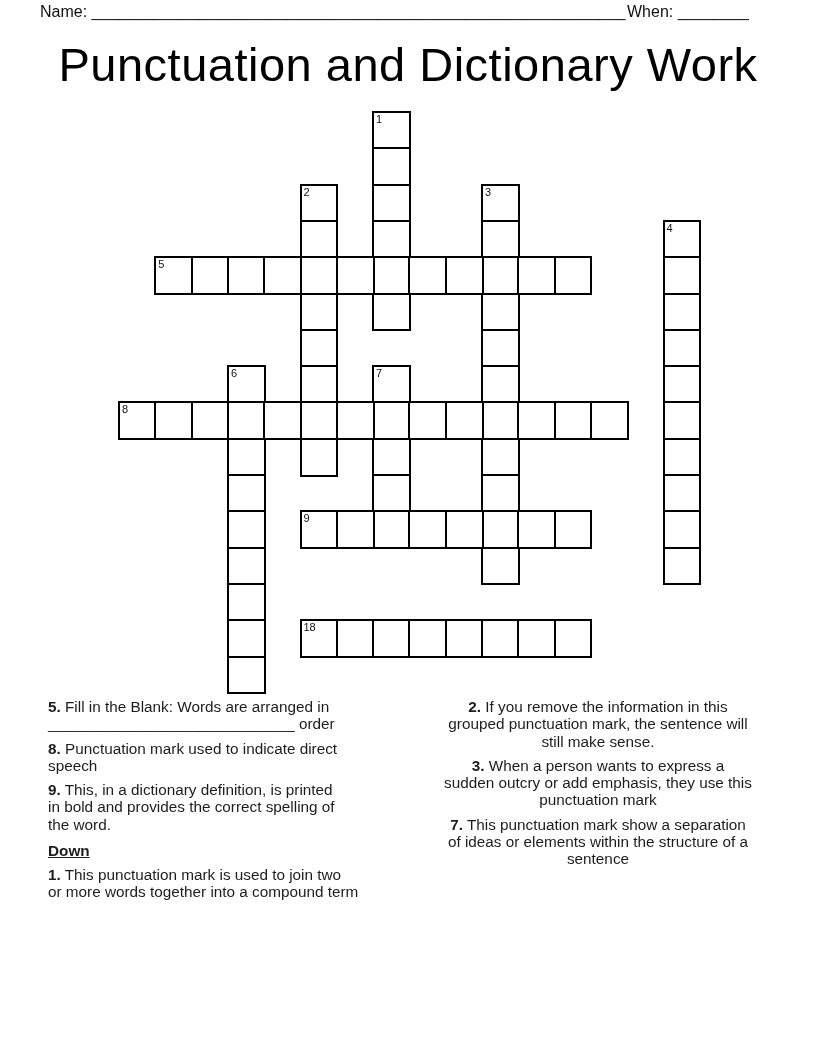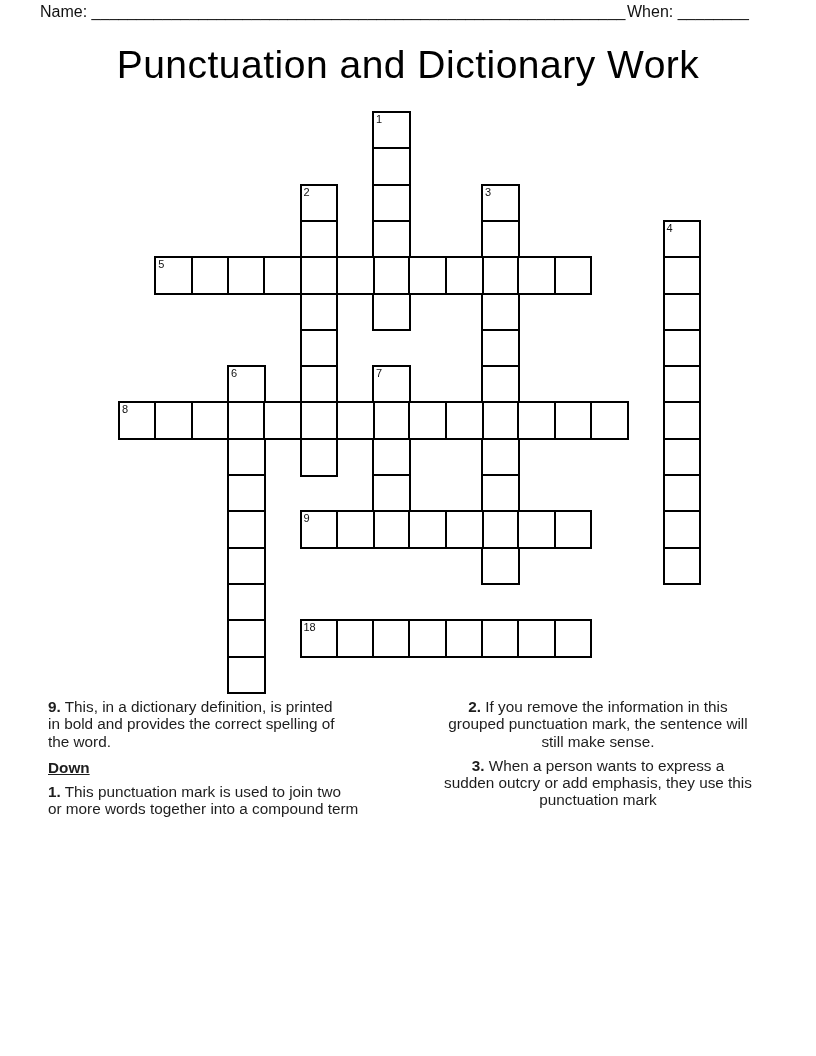--- a/index.html
+++ b/index.html
@@ -15,21 +15,21 @@
 
   
   .hdr-name { position: absolute; left: 40px; top: 2px; font-size: 16px; line-height: 20px; color: #111; white-space: nowrap; }
   .hdr-date { position: absolute; left: 627px; top: 2px; font-size: 16px; line-height: 20px; color: #111; white-space: nowrap; }
   .hdr-line { letter-spacing: 0; color: #111; }
 
   
   .title {
     position: absolute; left: 0; top: 42px; width: 816px;
     text-align: center;
-    font-size: 39px; line-height: 46px;
+    font-size: 47px; line-height: 46px;
     letter-spacing: 0.5px;
     color: #000;
     font-weight: 400;
   }
 
   
   .grid { position: absolute; left: 118px; top: 111px; width: 584px; height: 584px; }
   .cell {
     position: absolute;
     width: 38.9px; height: 38.9px;
@@ -173,29 +173,36 @@
       <div class="cell" style="left: 217.8px; top: 508.2px;"></div>
       <div class="cell" style="left: 254.1px; top: 508.2px;"></div>
       <div class="cell" style="left: 290.4px; top: 508.2px;"></div>
       <div class="cell" style="left: 326.7px; top: 508.2px;"></div>
       <div class="cell" style="left: 363px; top: 508.2px;"></div>
       <div class="cell" style="left: 399.3px; top: 508.2px;"></div>
       <div class="cell" style="left: 435.6px; top: 508.2px;"></div>
     </div>
 
   <div class="clues-col left">
+      <p class="clue"><b class="clue-num">5.</b> Fill in the Blank: Words are arranged in
+_____________________________ order</p>
+      <p class="clue"><b class="clue-num">8.</b> Punctuation mark used to indicate direct
+speech</p>
       <p class="clue"><b class="clue-num">9.</b> This, in a dictionary definition, is printed
 in bold and provides the correct spelling of
 the word.</p>
       <div class="clue-head">Down</div>
       <p class="clue"><b class="clue-num">1.</b> This punctuation mark is used to join two
 or more words together into a compound term</p>
     </div>
   <div class="clues-col right">
       <p class="clue"><b class="clue-num">2.</b> If you remove the information in this
 grouped punctuation mark, the sentence will
 still make sense.</p>
       <p class="clue"><b class="clue-num">3.</b> When a person wants to express a
 sudden outcry or add emphasis, they use this
 punctuation mark</p>
+      <p class="clue"><b class="clue-num">7.</b> This punctuation mark show a separation
+of ideas or elements within the structure of a
+sentence</p>
     </div>
 
 </div>
 
 </body></html>

